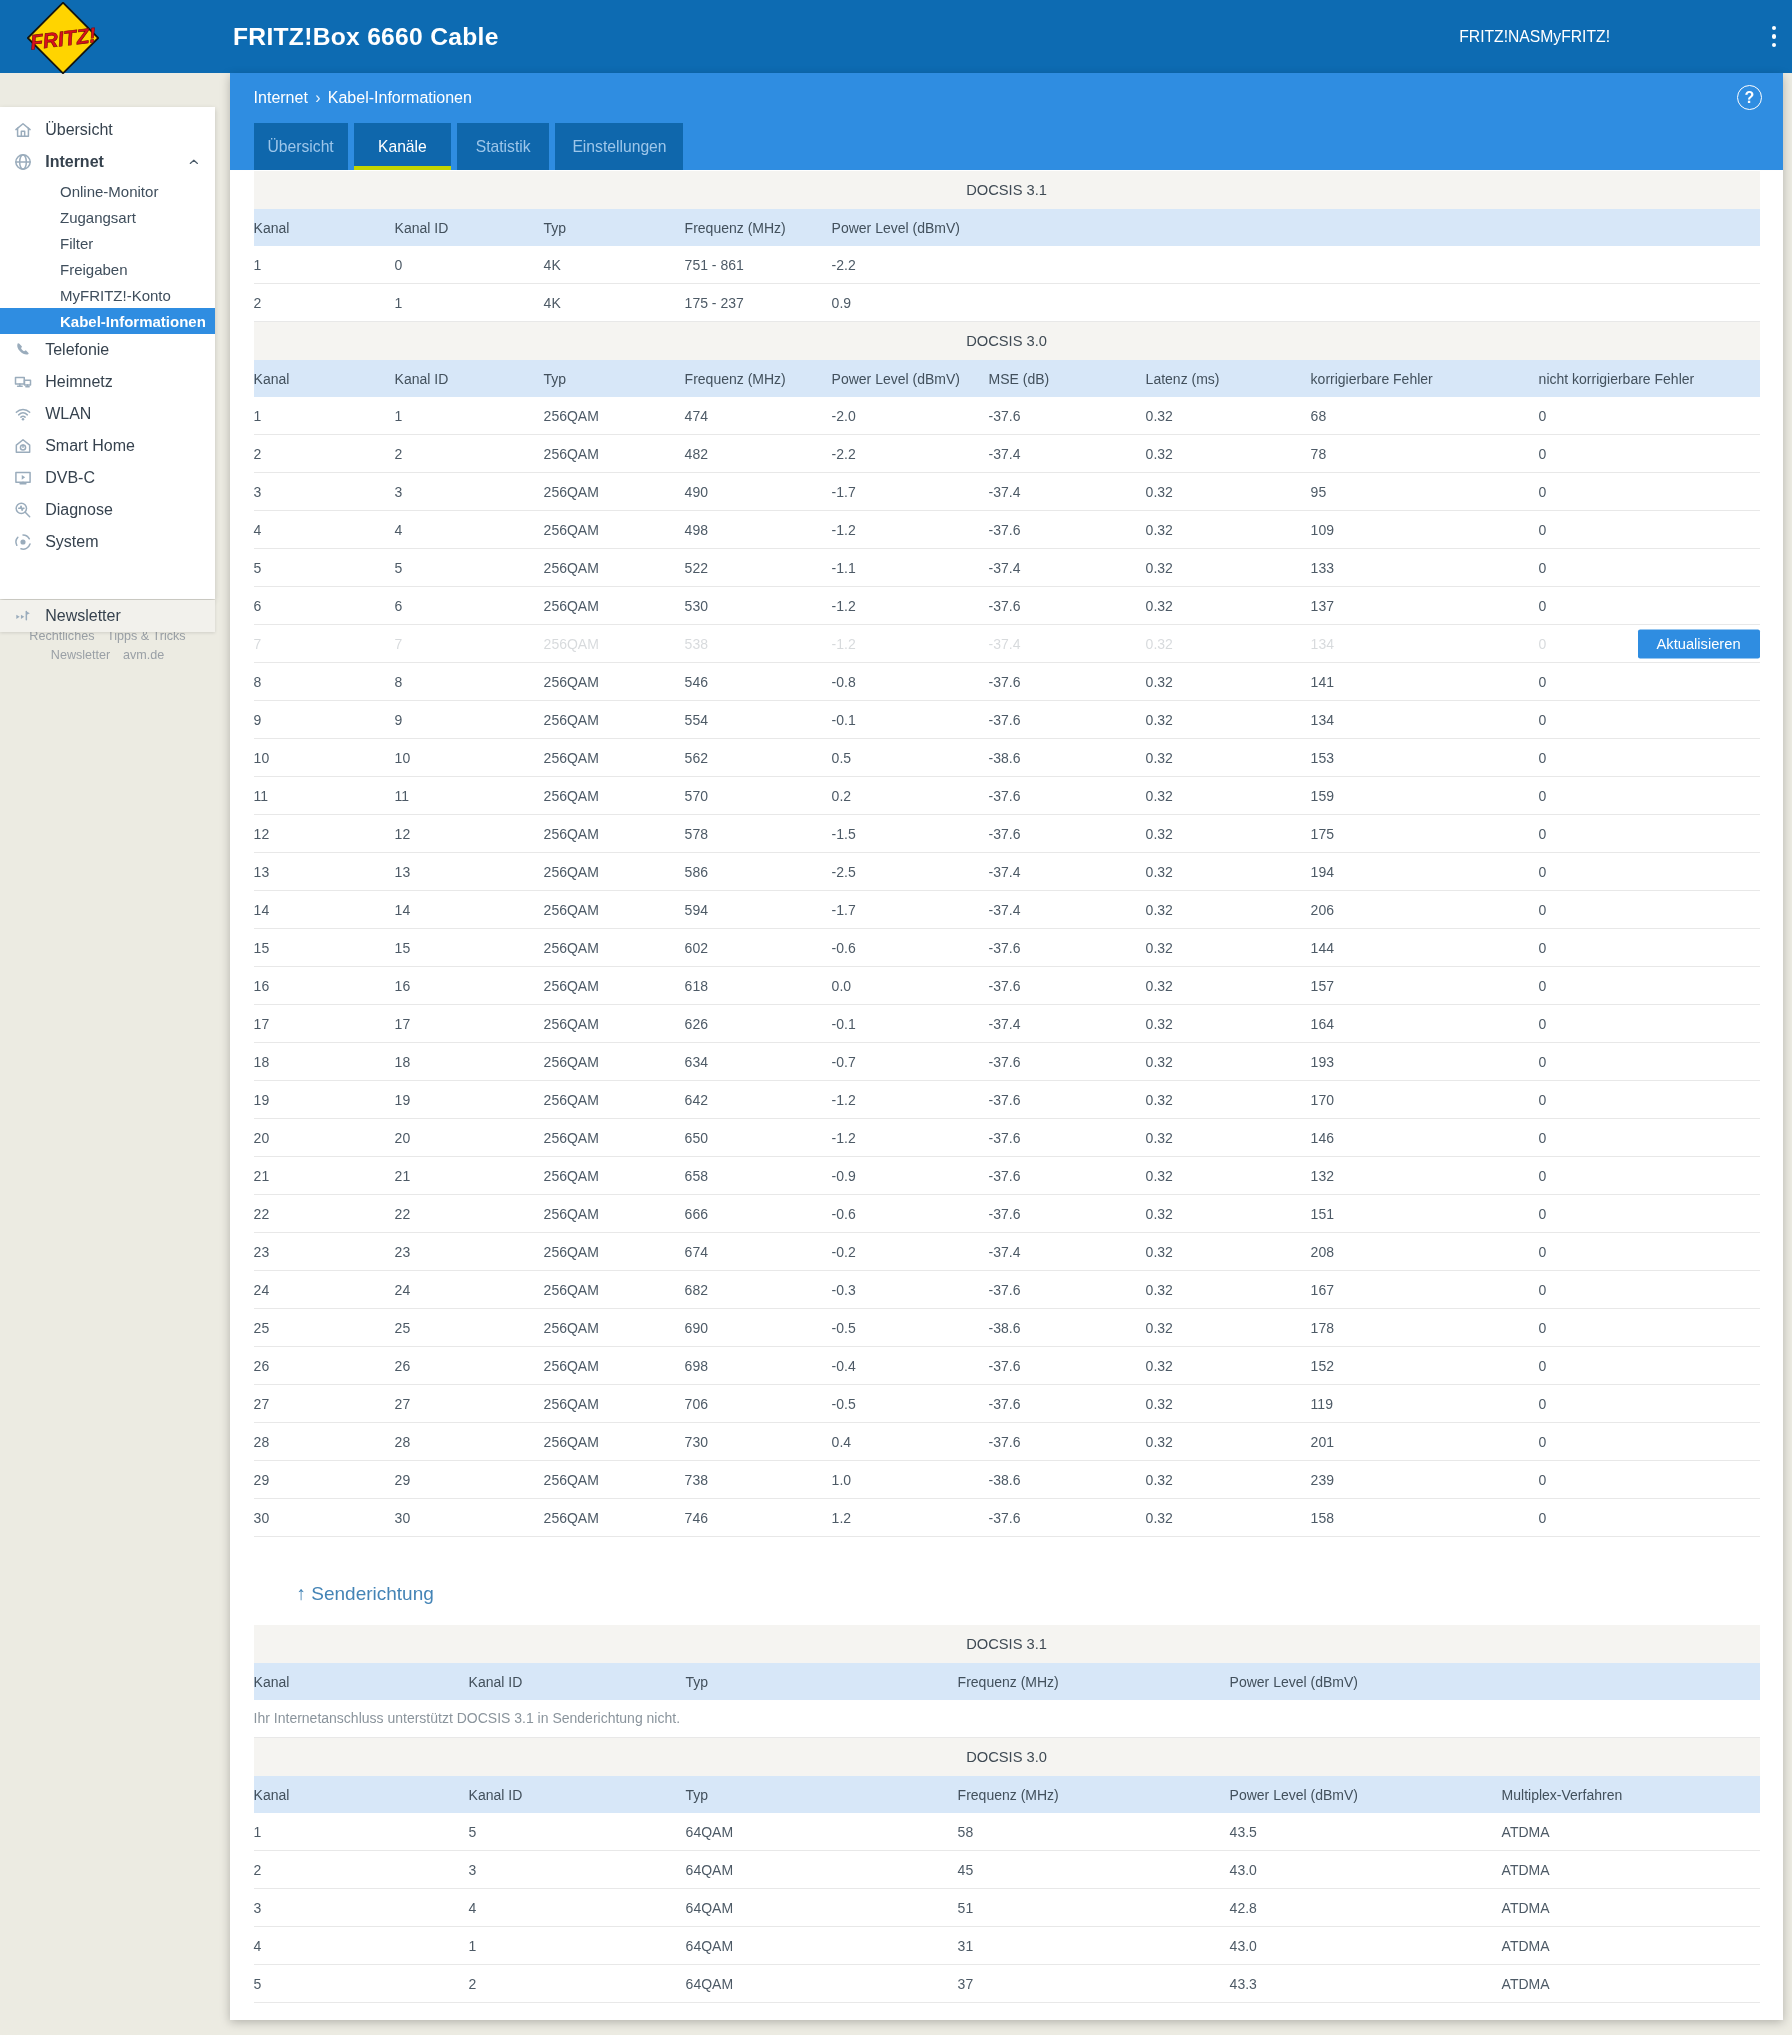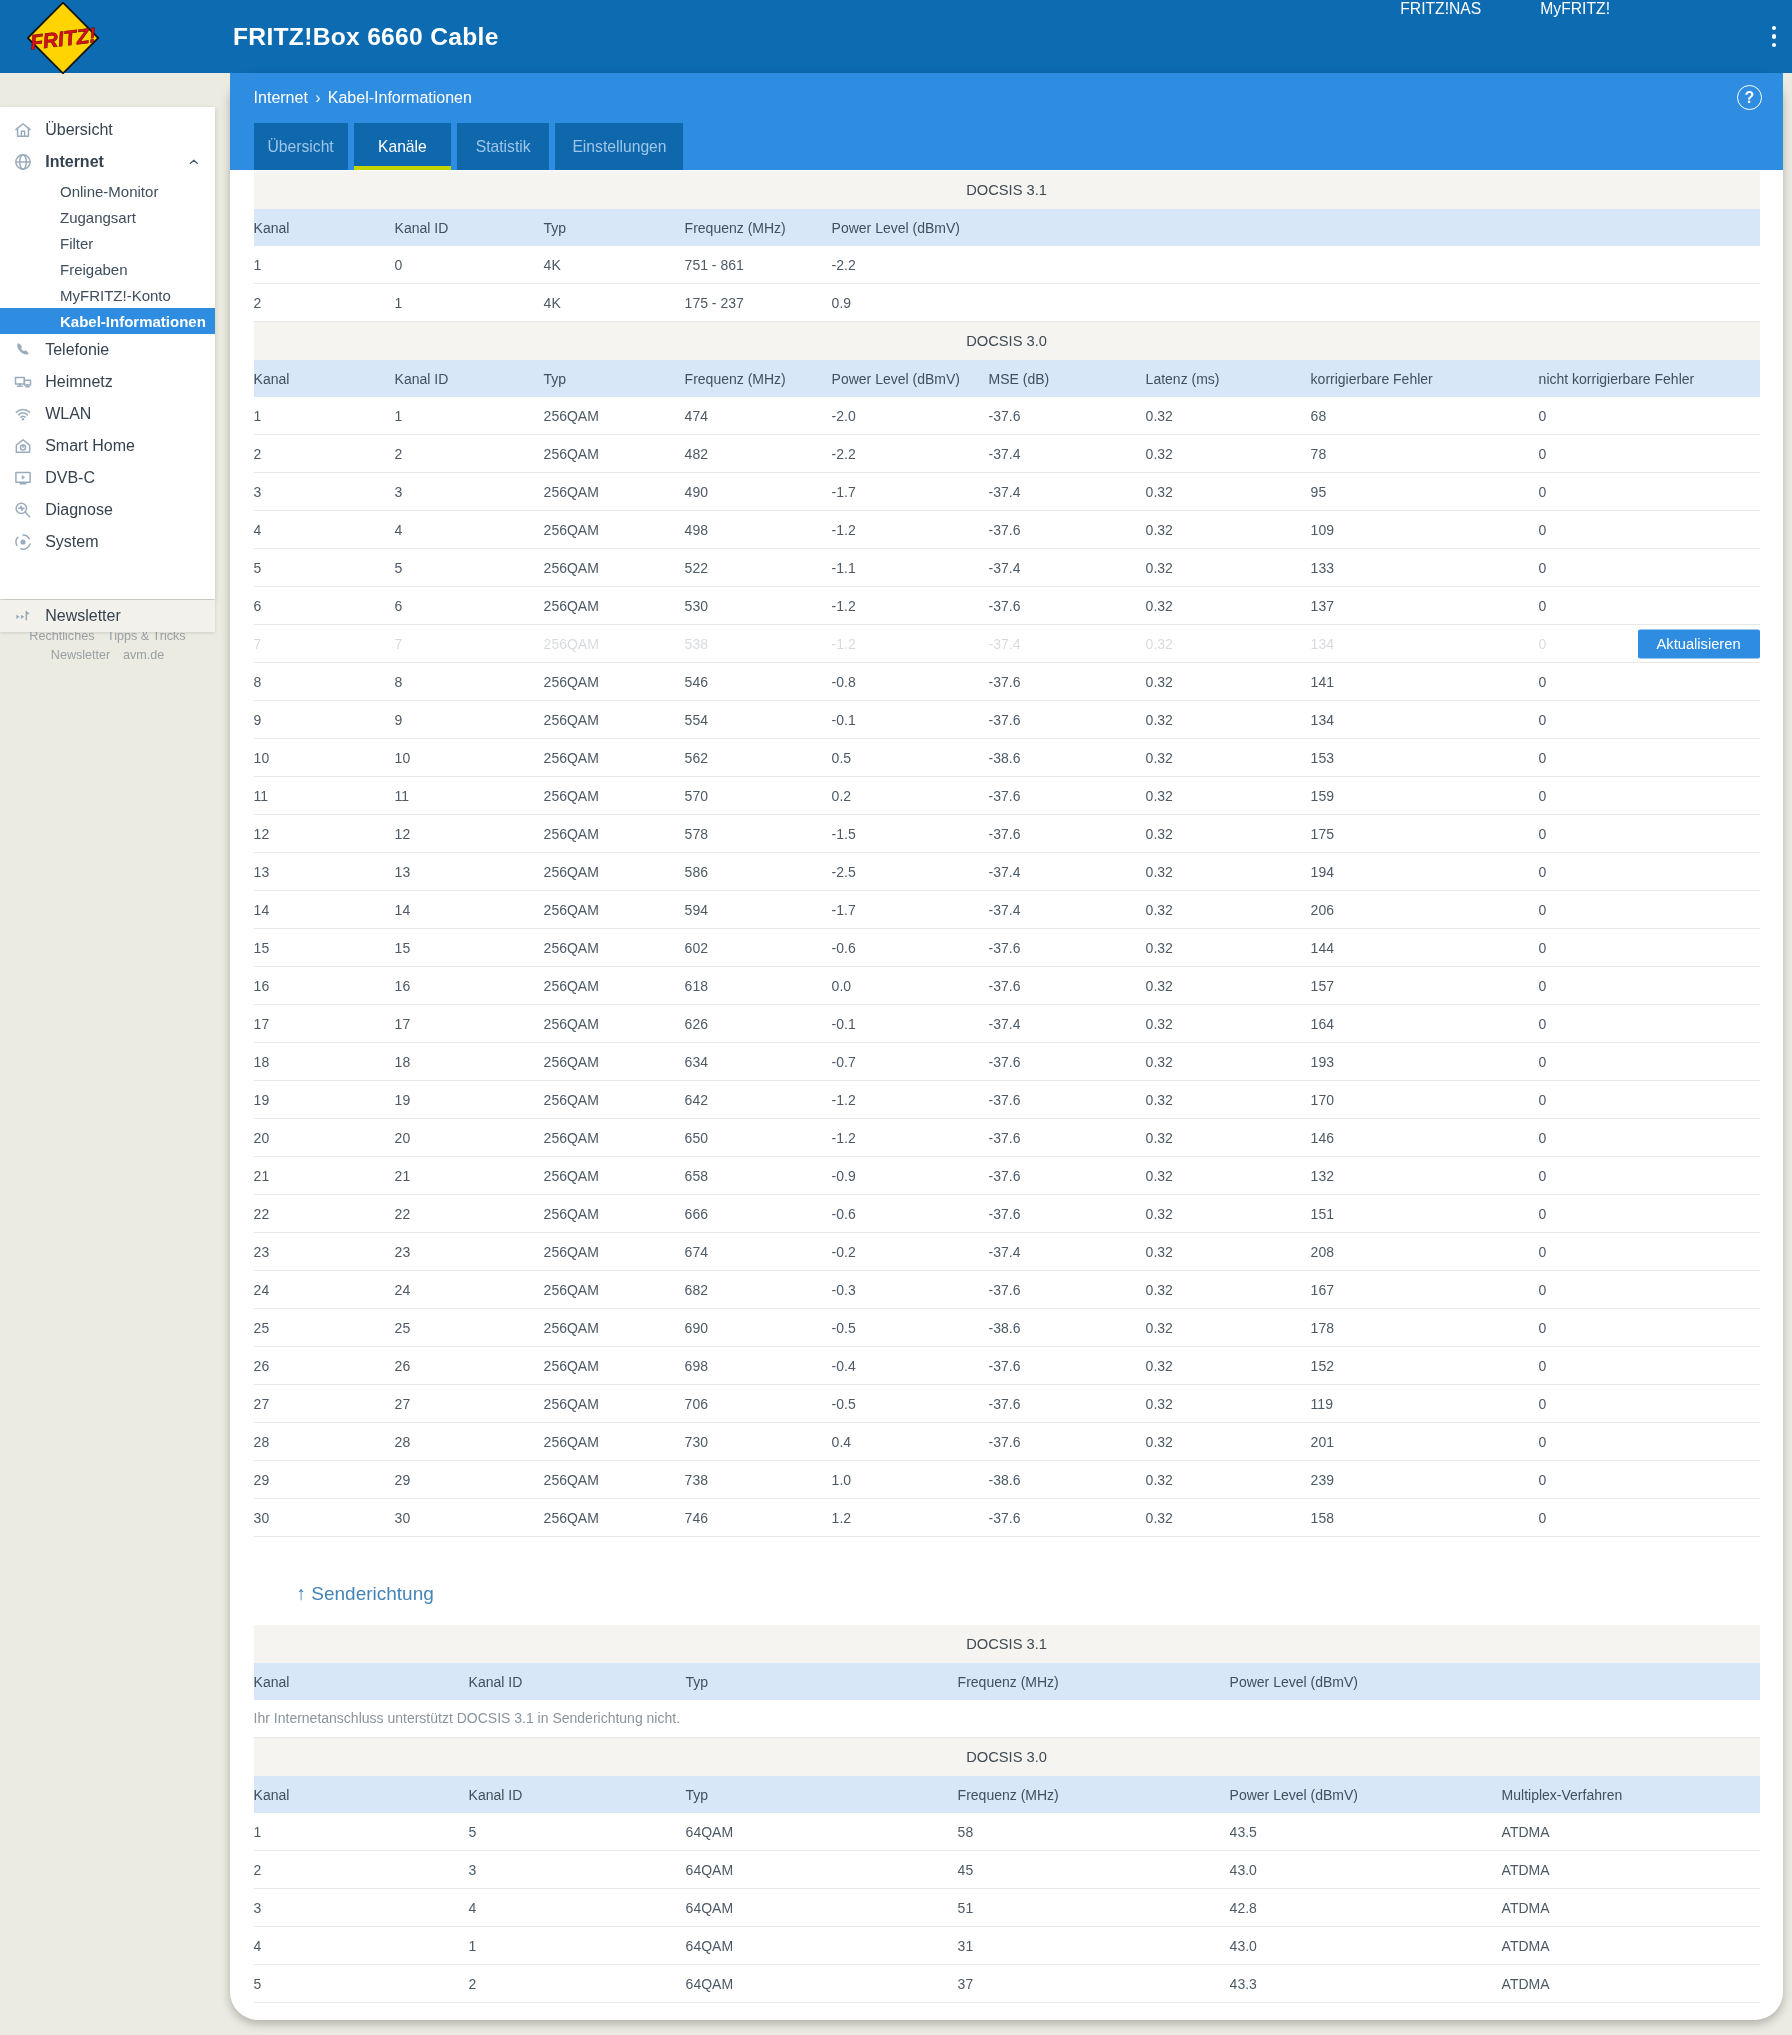--- a/index.html
+++ b/index.html
@@ -4,28 +4,28 @@
 <style>
   html,body{margin:0;padding:0;}
   body{width:1793px;height:2035px;position:relative;overflow:hidden;
        background:#ecebe2;font-family:"Liberation Sans",sans-serif;
        -webkit-font-smoothing:antialiased;}
   
   .header{position:absolute;left:0;top:0;width:1793px;height:73px;background:#0d6bb2;}
   .logo{position:absolute;left:27px;top:1.6px;width:72px;height:70px;}
   .title{position:absolute;left:233px;top:0;height:73px;line-height:73px;
          color:#fff;font-size:24.6px;font-weight:bold;letter-spacing:0.3px;}
-  .hnav{position:absolute;right:183px;top:0;height:73px;display:flex;gap:59px;}
+  .hnav{position:absolute;right:183px;top:0;height:73px;display:flex;align-items:center;}
   .hlink{color:#fff;font-size:15.7px;cursor:pointer;}
   .kebab{position:absolute;right:8.4px;top:22px;width:21px;height:29px;display:flex;
          flex-direction:column;align-items:center;justify-content:center;gap:4.2px;cursor:pointer;}
   .kebab i{width:4.2px;height:4.2px;border-radius:50%;background:#fff;}
   
   .card{position:absolute;left:230px;top:73px;width:1553px;height:1947px;background:#fff;
-        box-shadow:0 3.1px 9.4px rgba(0,0,0,.25);border-radius:28px;}
+        box-shadow:0 3.1px 9.4px rgba(0,0,0,.25);}
   .strip{position:relative;height:97px;background:#2f8de1;}
   .crumb{position:absolute;left:23.6px;top:0;height:50px;line-height:50px;color:#fff;font-size:16px;}
   .crumb .sep{margin:0 7.3px;opacity:.9;}
   .help{position:absolute;right:21px;top:11.5px;width:25px;height:25px;border:1.6px solid #fff;
         border-radius:50%;color:#fff;font-size:16px;font-weight:bold;text-align:center;
         line-height:24.6px;cursor:pointer;box-sizing:border-box;}
   .tabs{position:absolute;left:23.6px;bottom:0;display:flex;gap:6.3px;}
   .tab{height:47px;background:#0f67ac;color:#9dc6ea;font-size:15.7px;display:flex;
        align-items:center;justify-content:center;position:relative;cursor:pointer;}
   .tab.w1{width:94px}.tab.w2{width:97px}.tab.w3{width:92px}.tab.w4{width:128px}

